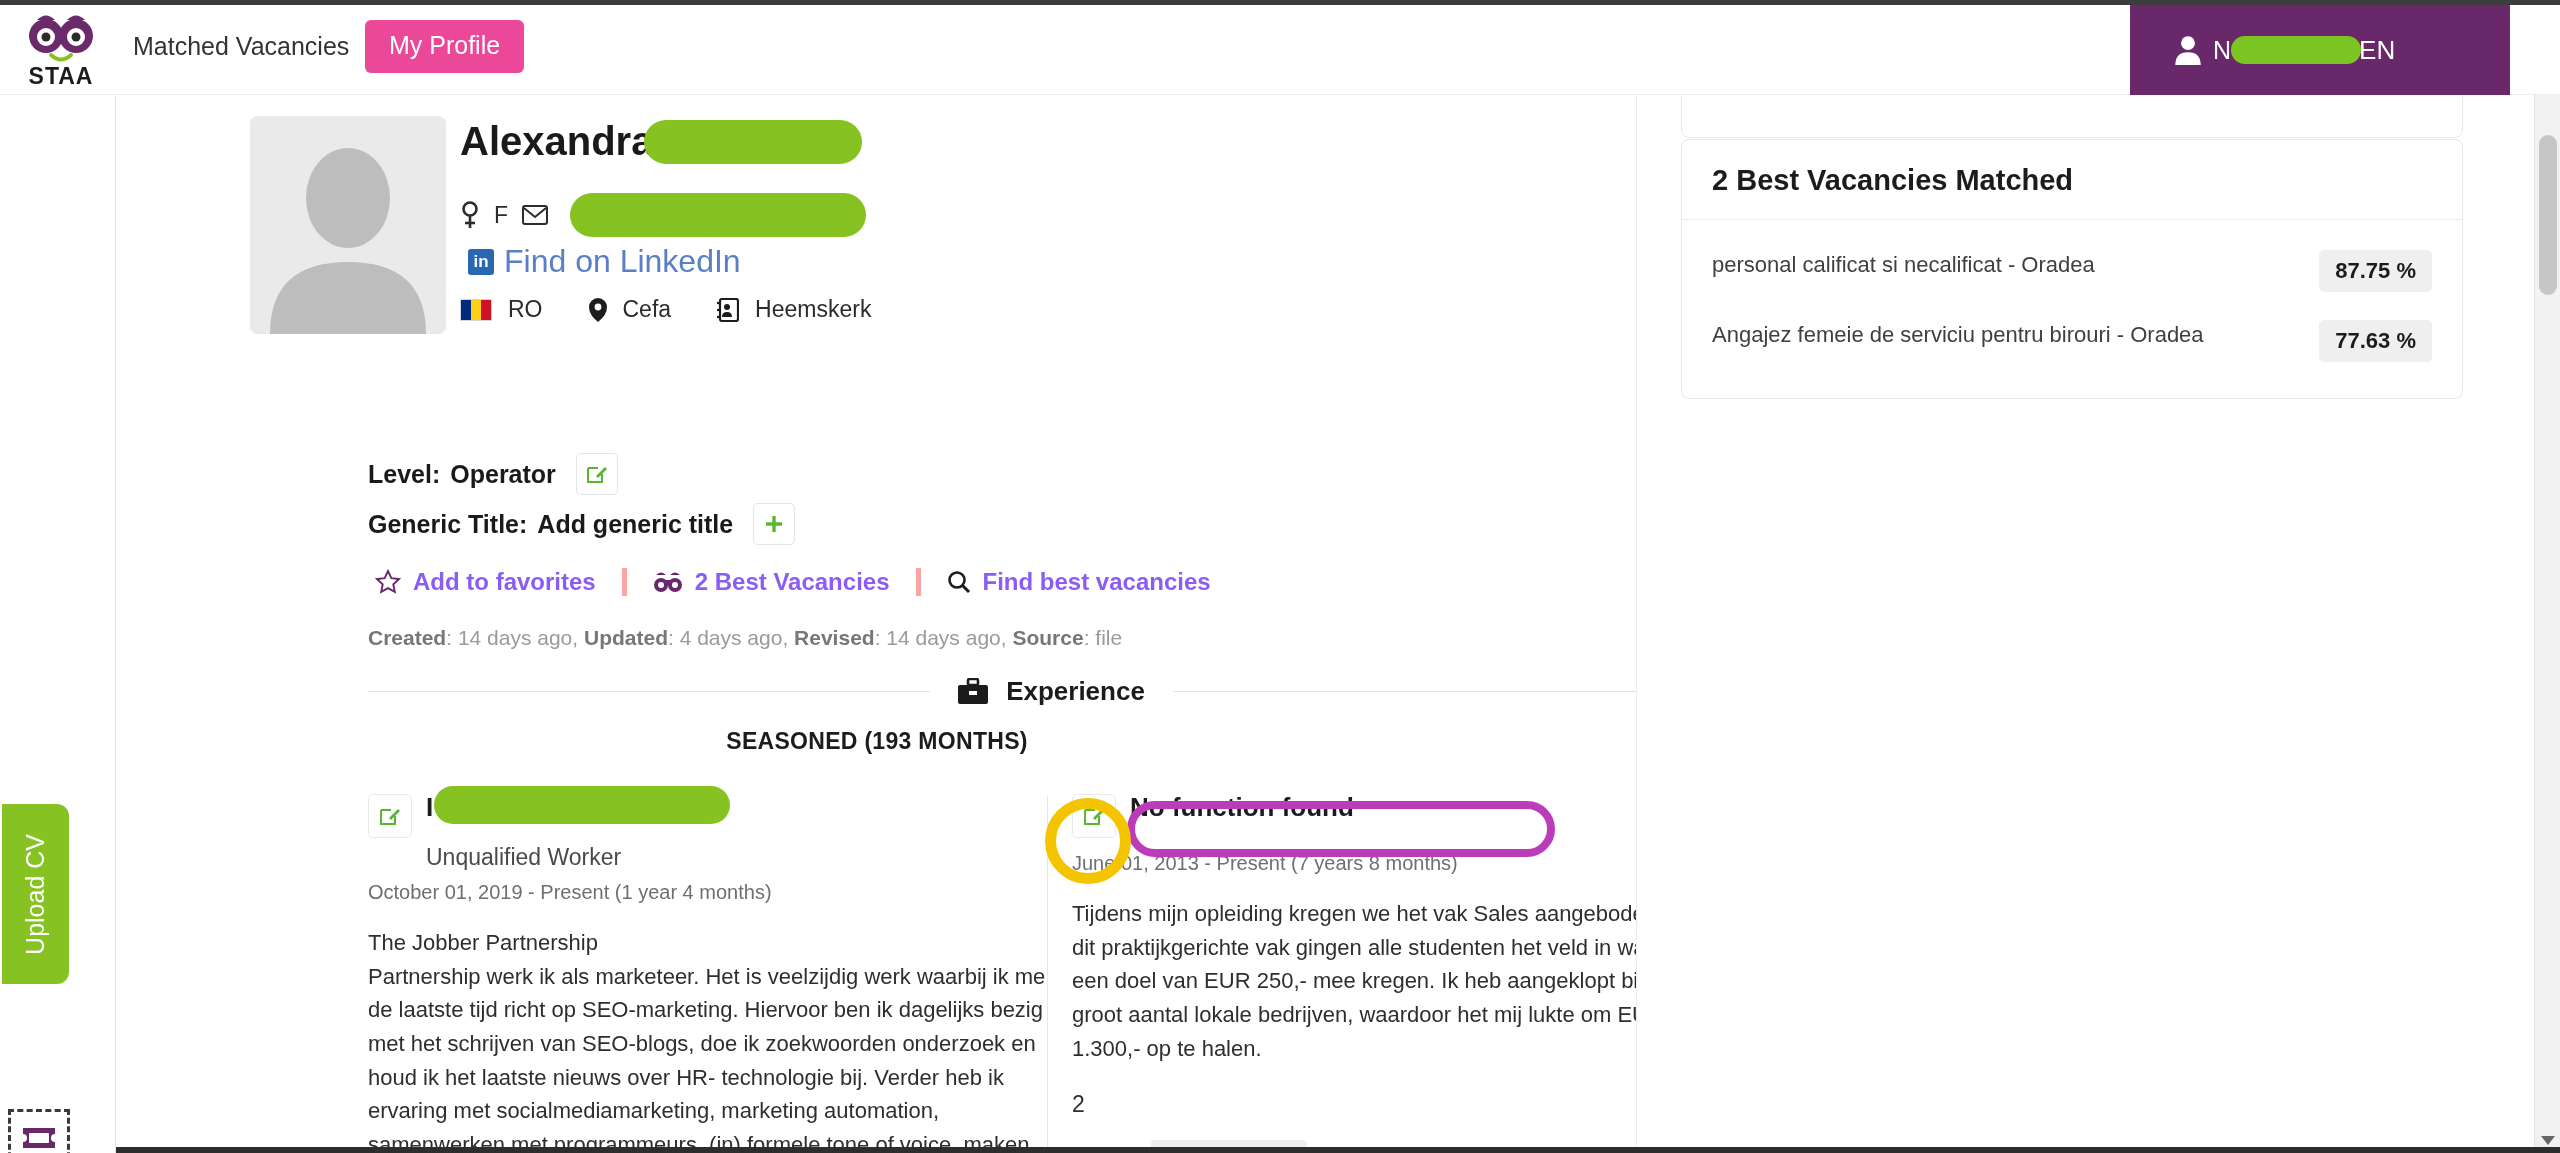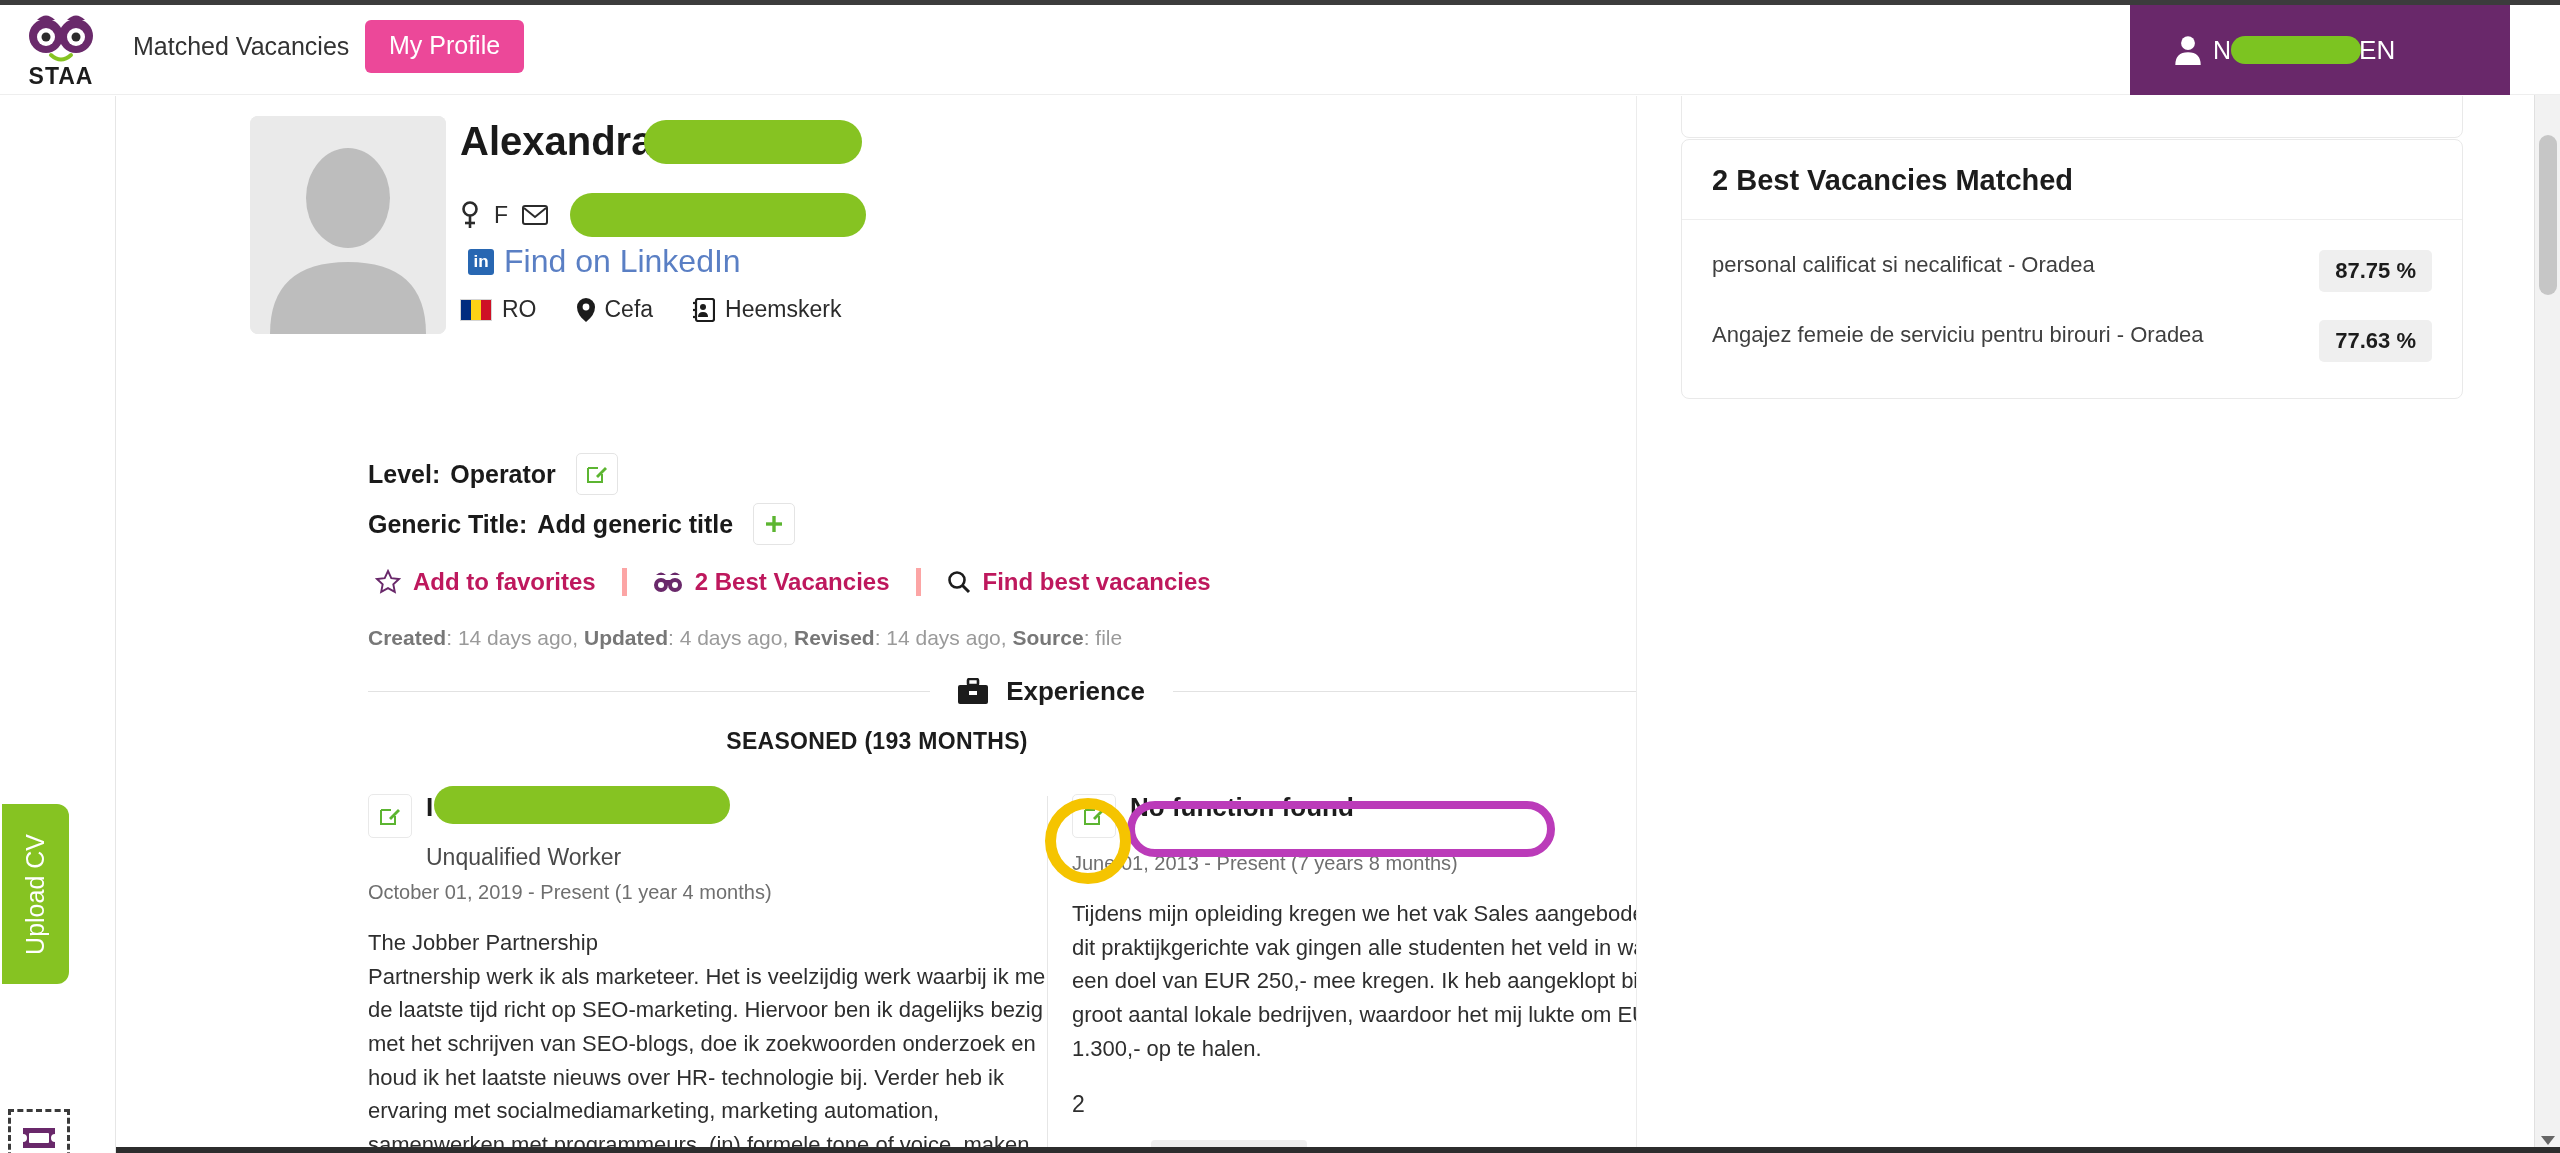--- a/index.html
+++ b/index.html
@@ -137,21 +137,21 @@
     background: #86c322;
   }
   .prow {
     position: absolute; left: 343px;
     display: flex; align-items: center;
     font-size: 23px; color: #2b2b2b;
     white-space: nowrap;
   }
   .prow.r2 { top: 97px; gap: 14px; }
   .prow.r3 { top: 147px; gap: 10px; padding-left: 8px; }
-  .prow.r4 { top: 200px; gap: 10px; }
+  .prow.r4 { top: 200px; gap: 16px; }
   .redact-email {
     width: 296px; height: 44px; border-radius: 22px;
     background: #86c322; margin-left: 8px;
   }
   .li-badge {
     width: 26px; height: 26px; background: #2867b2;
     color: #fff; font-size: 17px; font-weight: bold;
     display: flex; align-items: center; justify-content: center;
     border-radius: 3px; font-family: "Liberation Sans", sans-serif;
   }
@@ -175,21 +175,21 @@
     width: 42px; height: 42px; margin-left: 20px;
     border: 1px solid #e4e4e4; border-radius: 5px;
     background: #ffffff;
     display: flex; align-items: center; justify-content: center;
     cursor: pointer;
   }
 
   .actions {
     position: absolute; left: 258px; top: 472px;
     display: flex; align-items: center;
-    font-size: 24px; color: #be185d; font-weight: bold;
+    font-size: 24px; color: #8b5cf6; font-weight: bold;
   }
   .act {
     display: flex; align-items: center; gap: 12px;
     padding: 0 26px; cursor: pointer;
   }
   .act:first-child { padding-left: 0; }
   .act + .act { border-left: 5px solid #fca5a5; }
 
   .meta {
     position: absolute; left: 251px; top: 530px;

